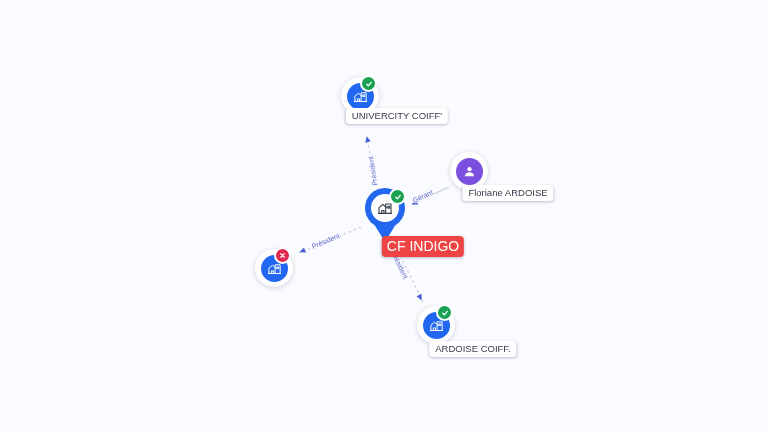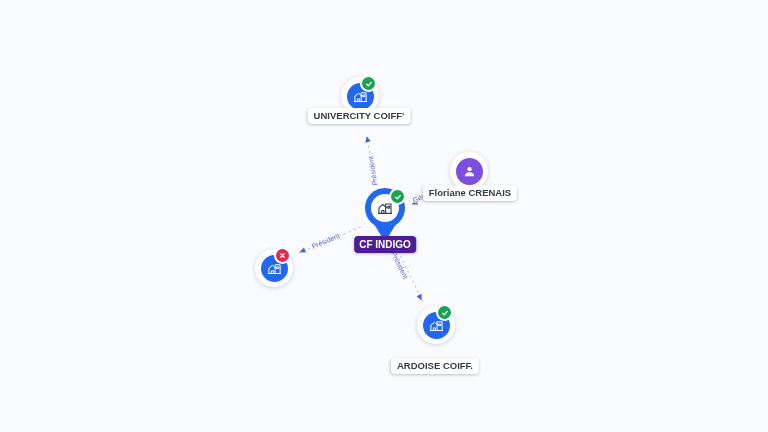--- a/index.html
+++ b/index.html
@@ -25,23 +25,23 @@
   .inner.person{background:#7C50DE;}
   .badge{
     position:absolute;width:13px;height:13px;border-radius:50%;border:2px solid #fff;
     display:flex;align-items:center;justify-content:center;top:-2px;right:2px;
   }
   .badge.active{background:#18A252;}
   .badge.closed{background:#E02B4F;}
   .pill{
     position:absolute;transform:translateX(-50%);background:#fff;border-radius:4px;
     box-shadow:0 1px 3px rgba(25,39,80,.28);padding:3px 6px;
-    font-size:9.5px;font-weight:bold;color:#353C49;white-space:nowrap;line-height:1.1;
+    font-size:9.5px;font-weight:normal;color:#353C49;white-space:nowrap;line-height:1.1;margin-left:38px;
   }
-  .pill.center{background:#4c1d95;color:#fff;font-size:10px;padding:3px 5px;border-radius:4px;}
+  .pill.center{background:#ef4444;color:#fff;font-size:14px;padding:3px 5px;border-radius:4px;}
   .pin{position:absolute;left:361px;top:187px;width:48px;height:56px;}
   .pin .badge{top:1px;right:3px;}
   .pin-icon{position:absolute;left:16px;top:13px;}
 </style>
 </head>
 <body>
 
 <div class="canvas">
 
   <svg class="edges" width="768" height="432" viewBox="0 0 768 432">
@@ -141,17 +141,17 @@
         <path d="M2.2 20h19.6"></path>
     </svg>
     <div class="badge active">
       <svg width="8" height="8" viewBox="0 0 12 12" fill="none" stroke="#fff" stroke-width="2" stroke-linecap="round" stroke-linejoin="round">
           <path d="M2.6 6.4 5 8.8 9.4 3.6"></path>
         </svg>
     </div>
   </div>
 
   <div class="pill" style="left:359px;top:108px">UNIVERCITY COIFF'</div>
-  <div class="pill" style="left:470px;top:185px">Floriane CRENAIS</div>
-  <div class="pill" style="left:435px;top:358px">ARDOISE COIFF.</div>
+  <div class="pill" style="left:470px;top:185px">Floriane ARDOISE</div>
+  <div class="pill" style="left:435px;top:341px">ARDOISE COIFF.</div>
   <div class="pill center" style="left:385px;top:236px">CF INDIGO</div>
 
 </div>
 
 </body></html>

